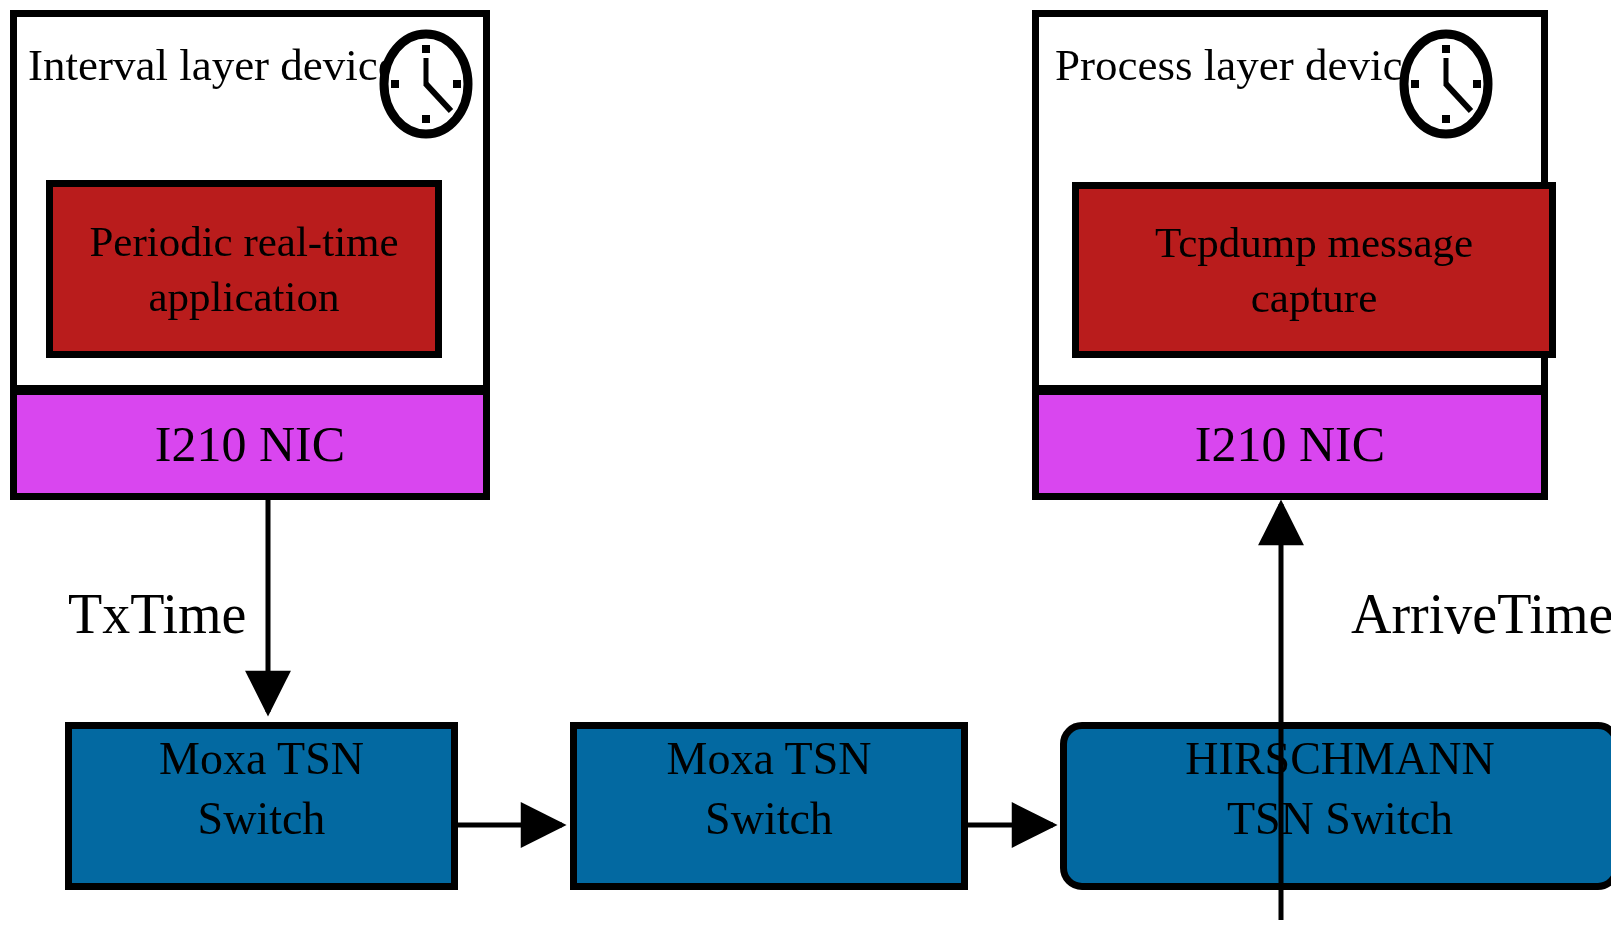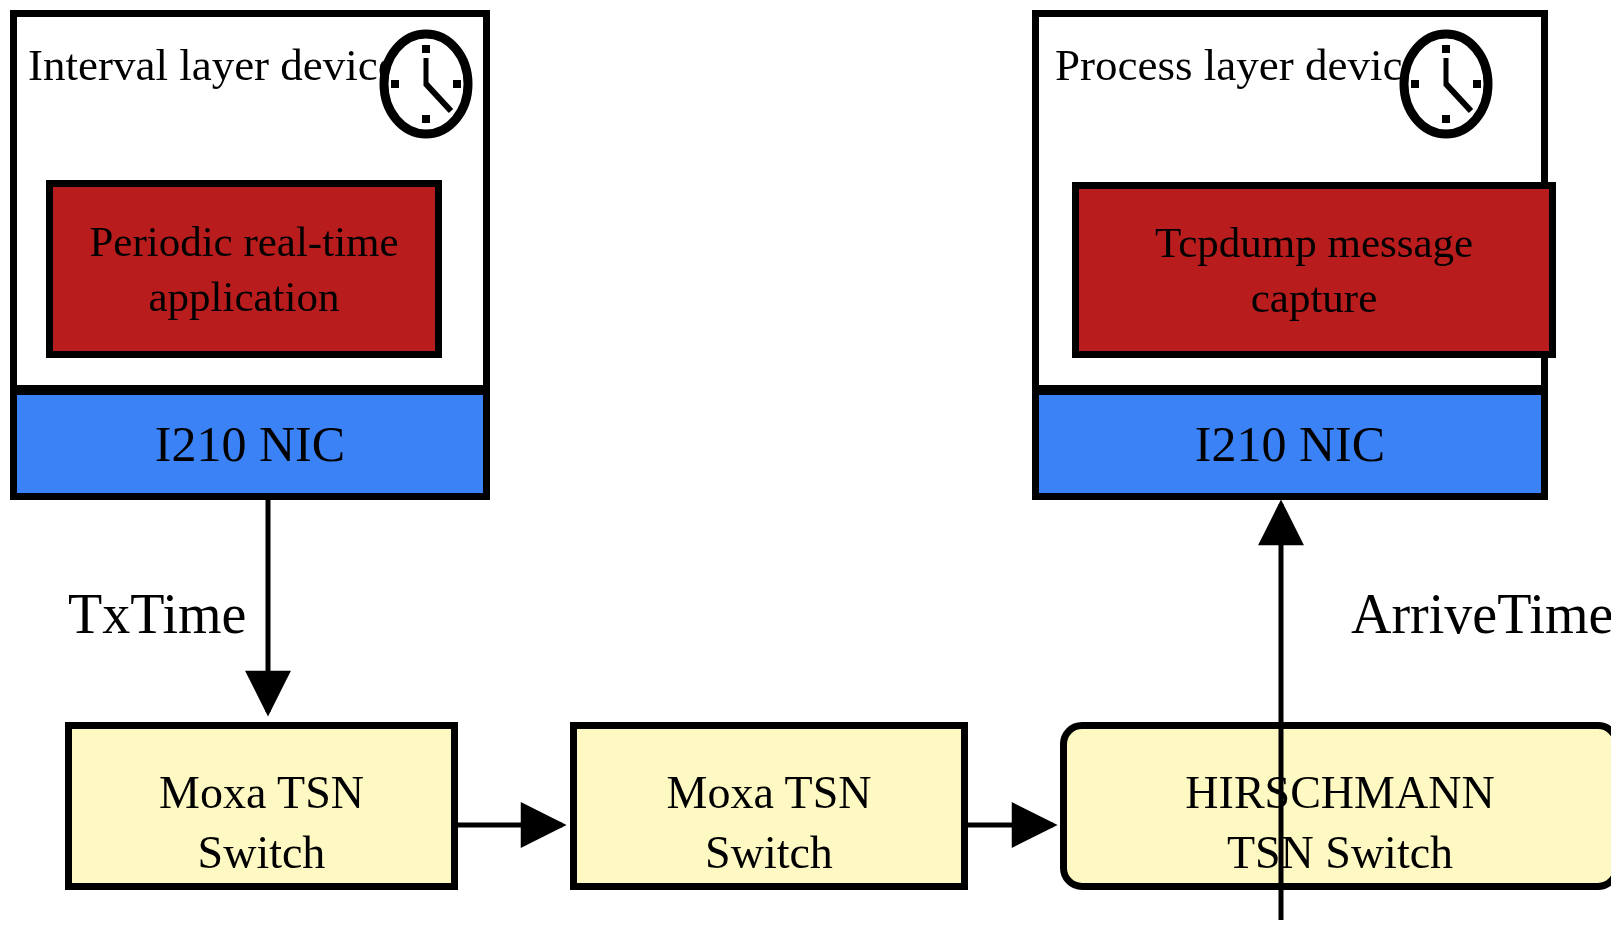--- a/index.html
+++ b/index.html
@@ -31,38 +31,38 @@
     background: #b91c1c;
     display: flex;
     align-items: center;
     justify-content: center;
     text-align: center;
   }
   .switch-box {
     position: absolute;
     box-sizing: border-box;
     border: 7px solid #000000;
-    background: #fef9c3;
+    background: #0369a1;
     display: flex;
-    align-items: flex-end;
+    align-items: flex-start;
     justify-content: center;
     text-align: center;
   }
   .device-title {
     position: absolute;
     font-size: 45px;
     line-height: 1.05;
     white-space: nowrap;
     color: #000000;
   }
   .nic-band {
     position: absolute;
     box-sizing: border-box;
     border: 7px solid #000000;
-    background: #3b82f6;
+    background: #d946ef;
     display: flex;
     align-items: center;
     justify-content: center;
     text-align: right;
   }
   .nic-label {
     font-size: 50px;
     line-height: 1;
     white-space: nowrap;
   }

